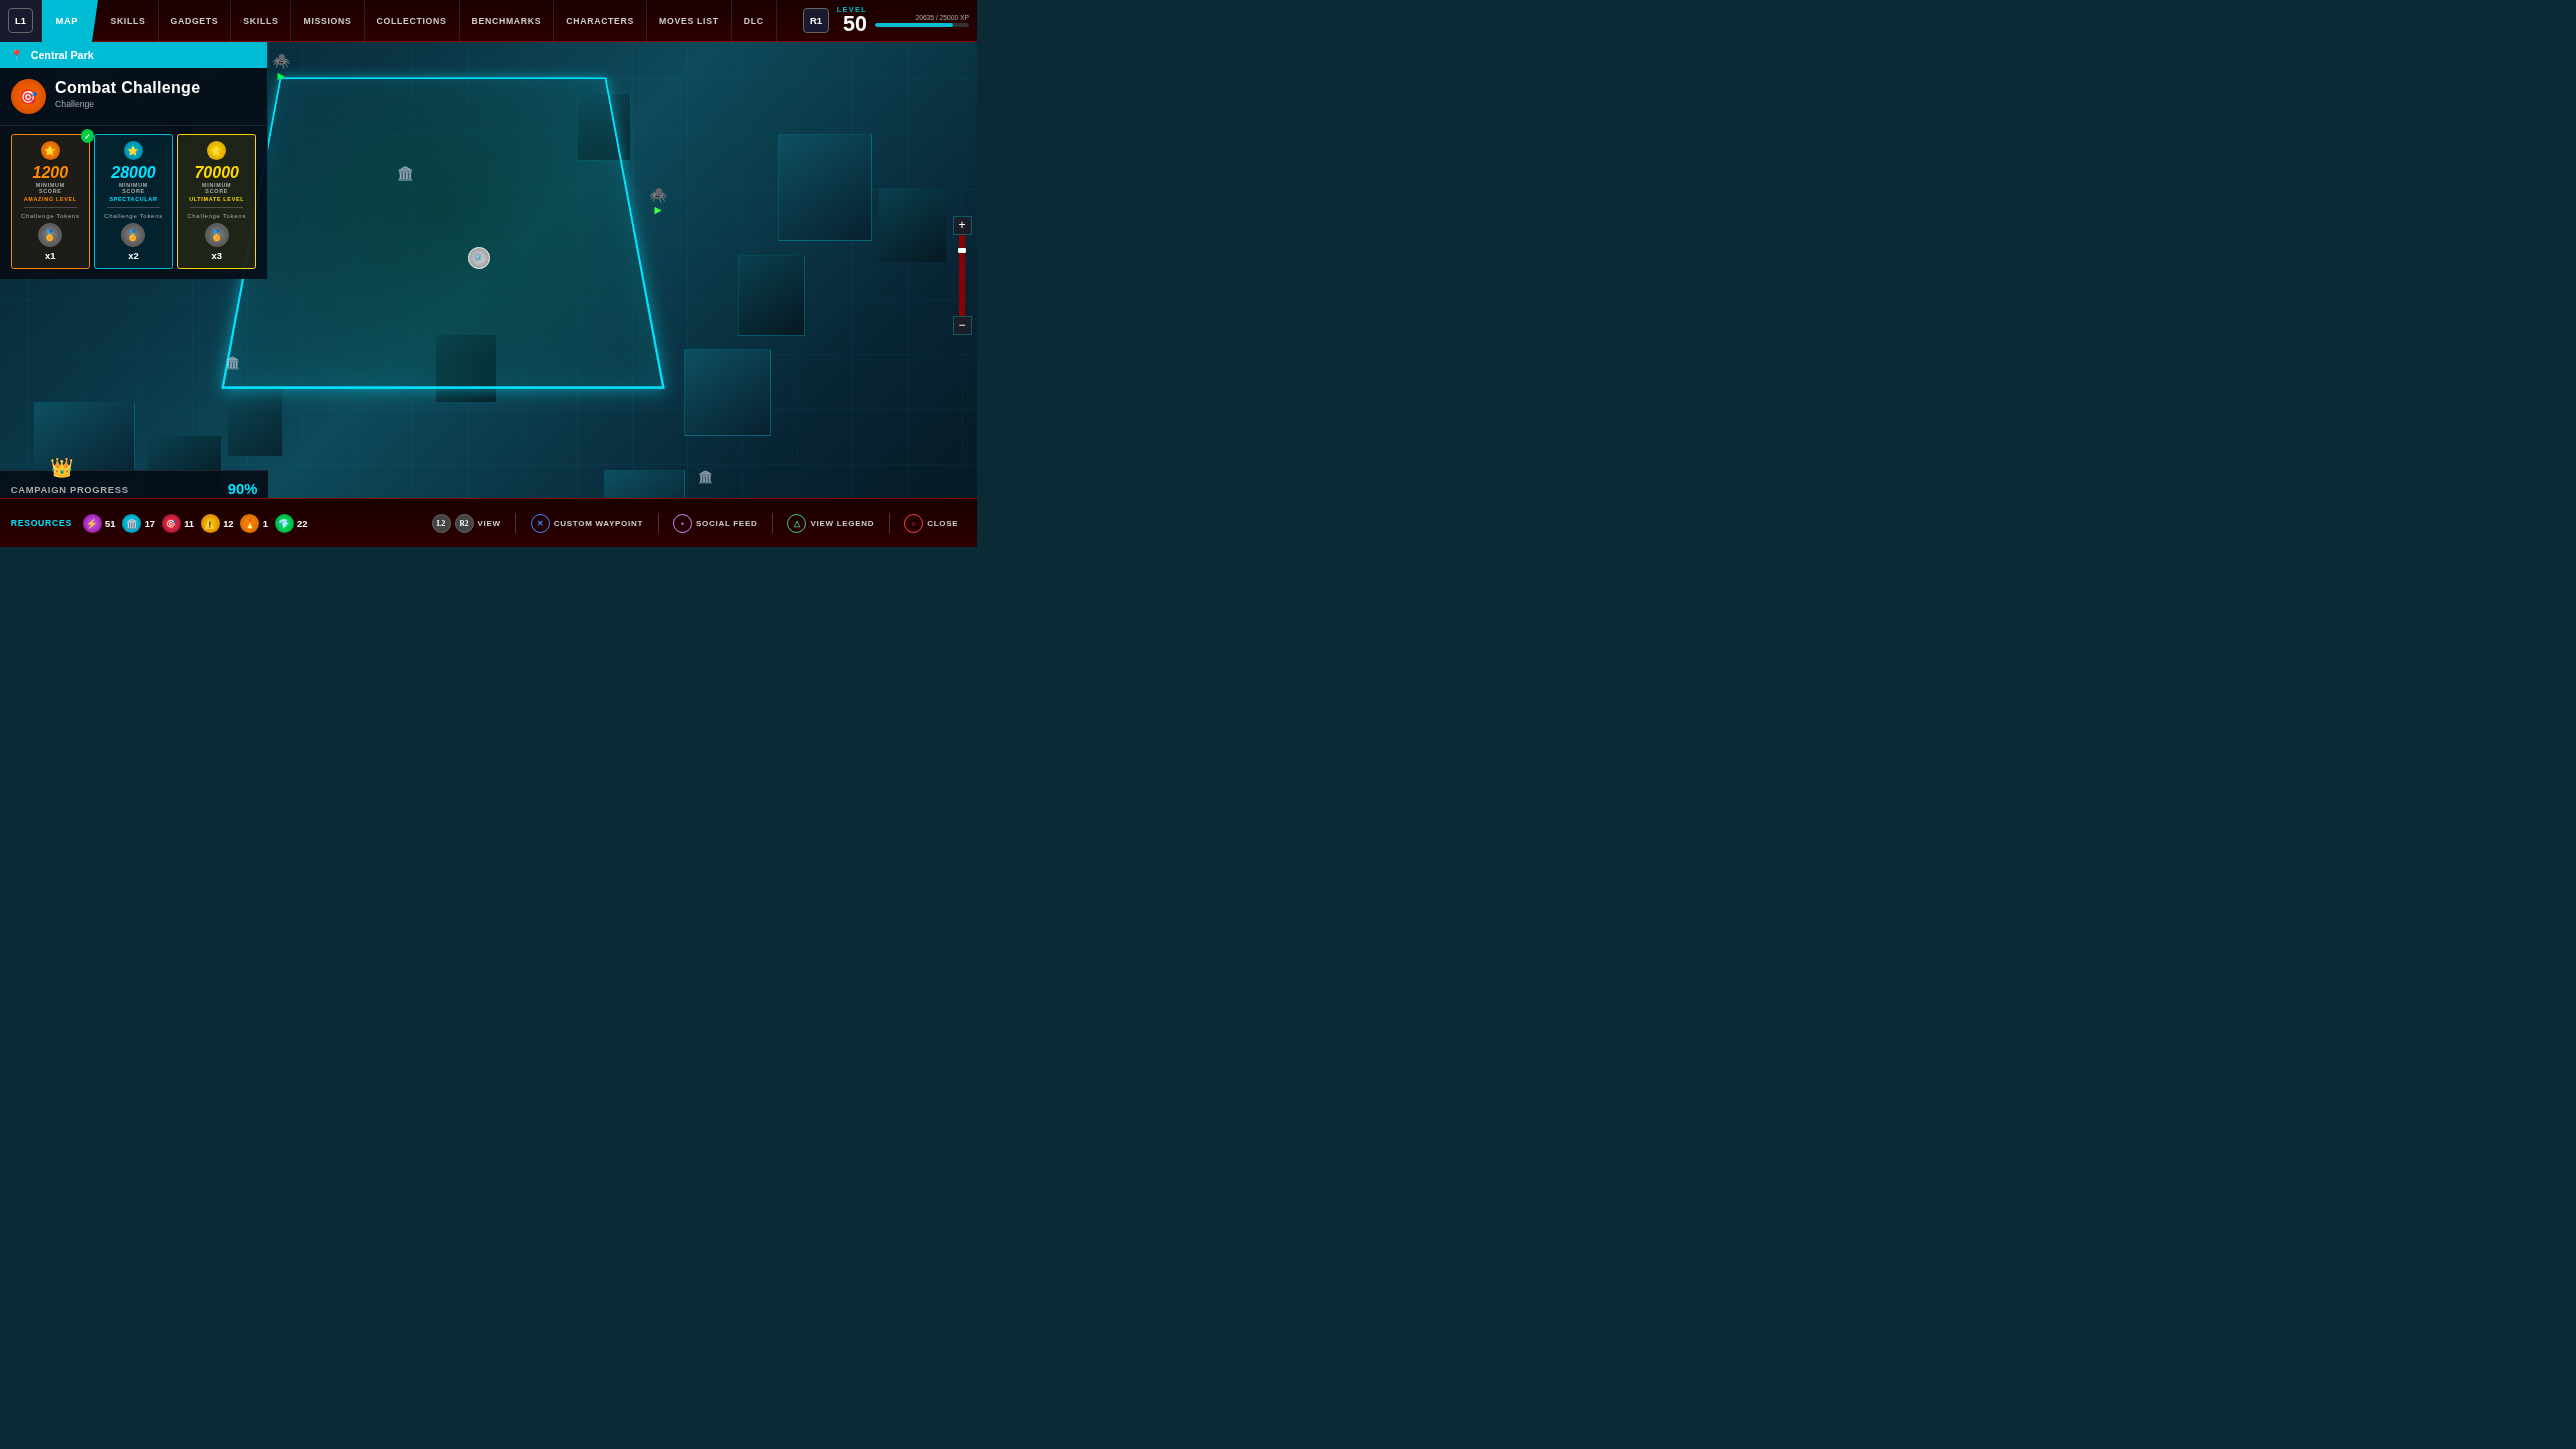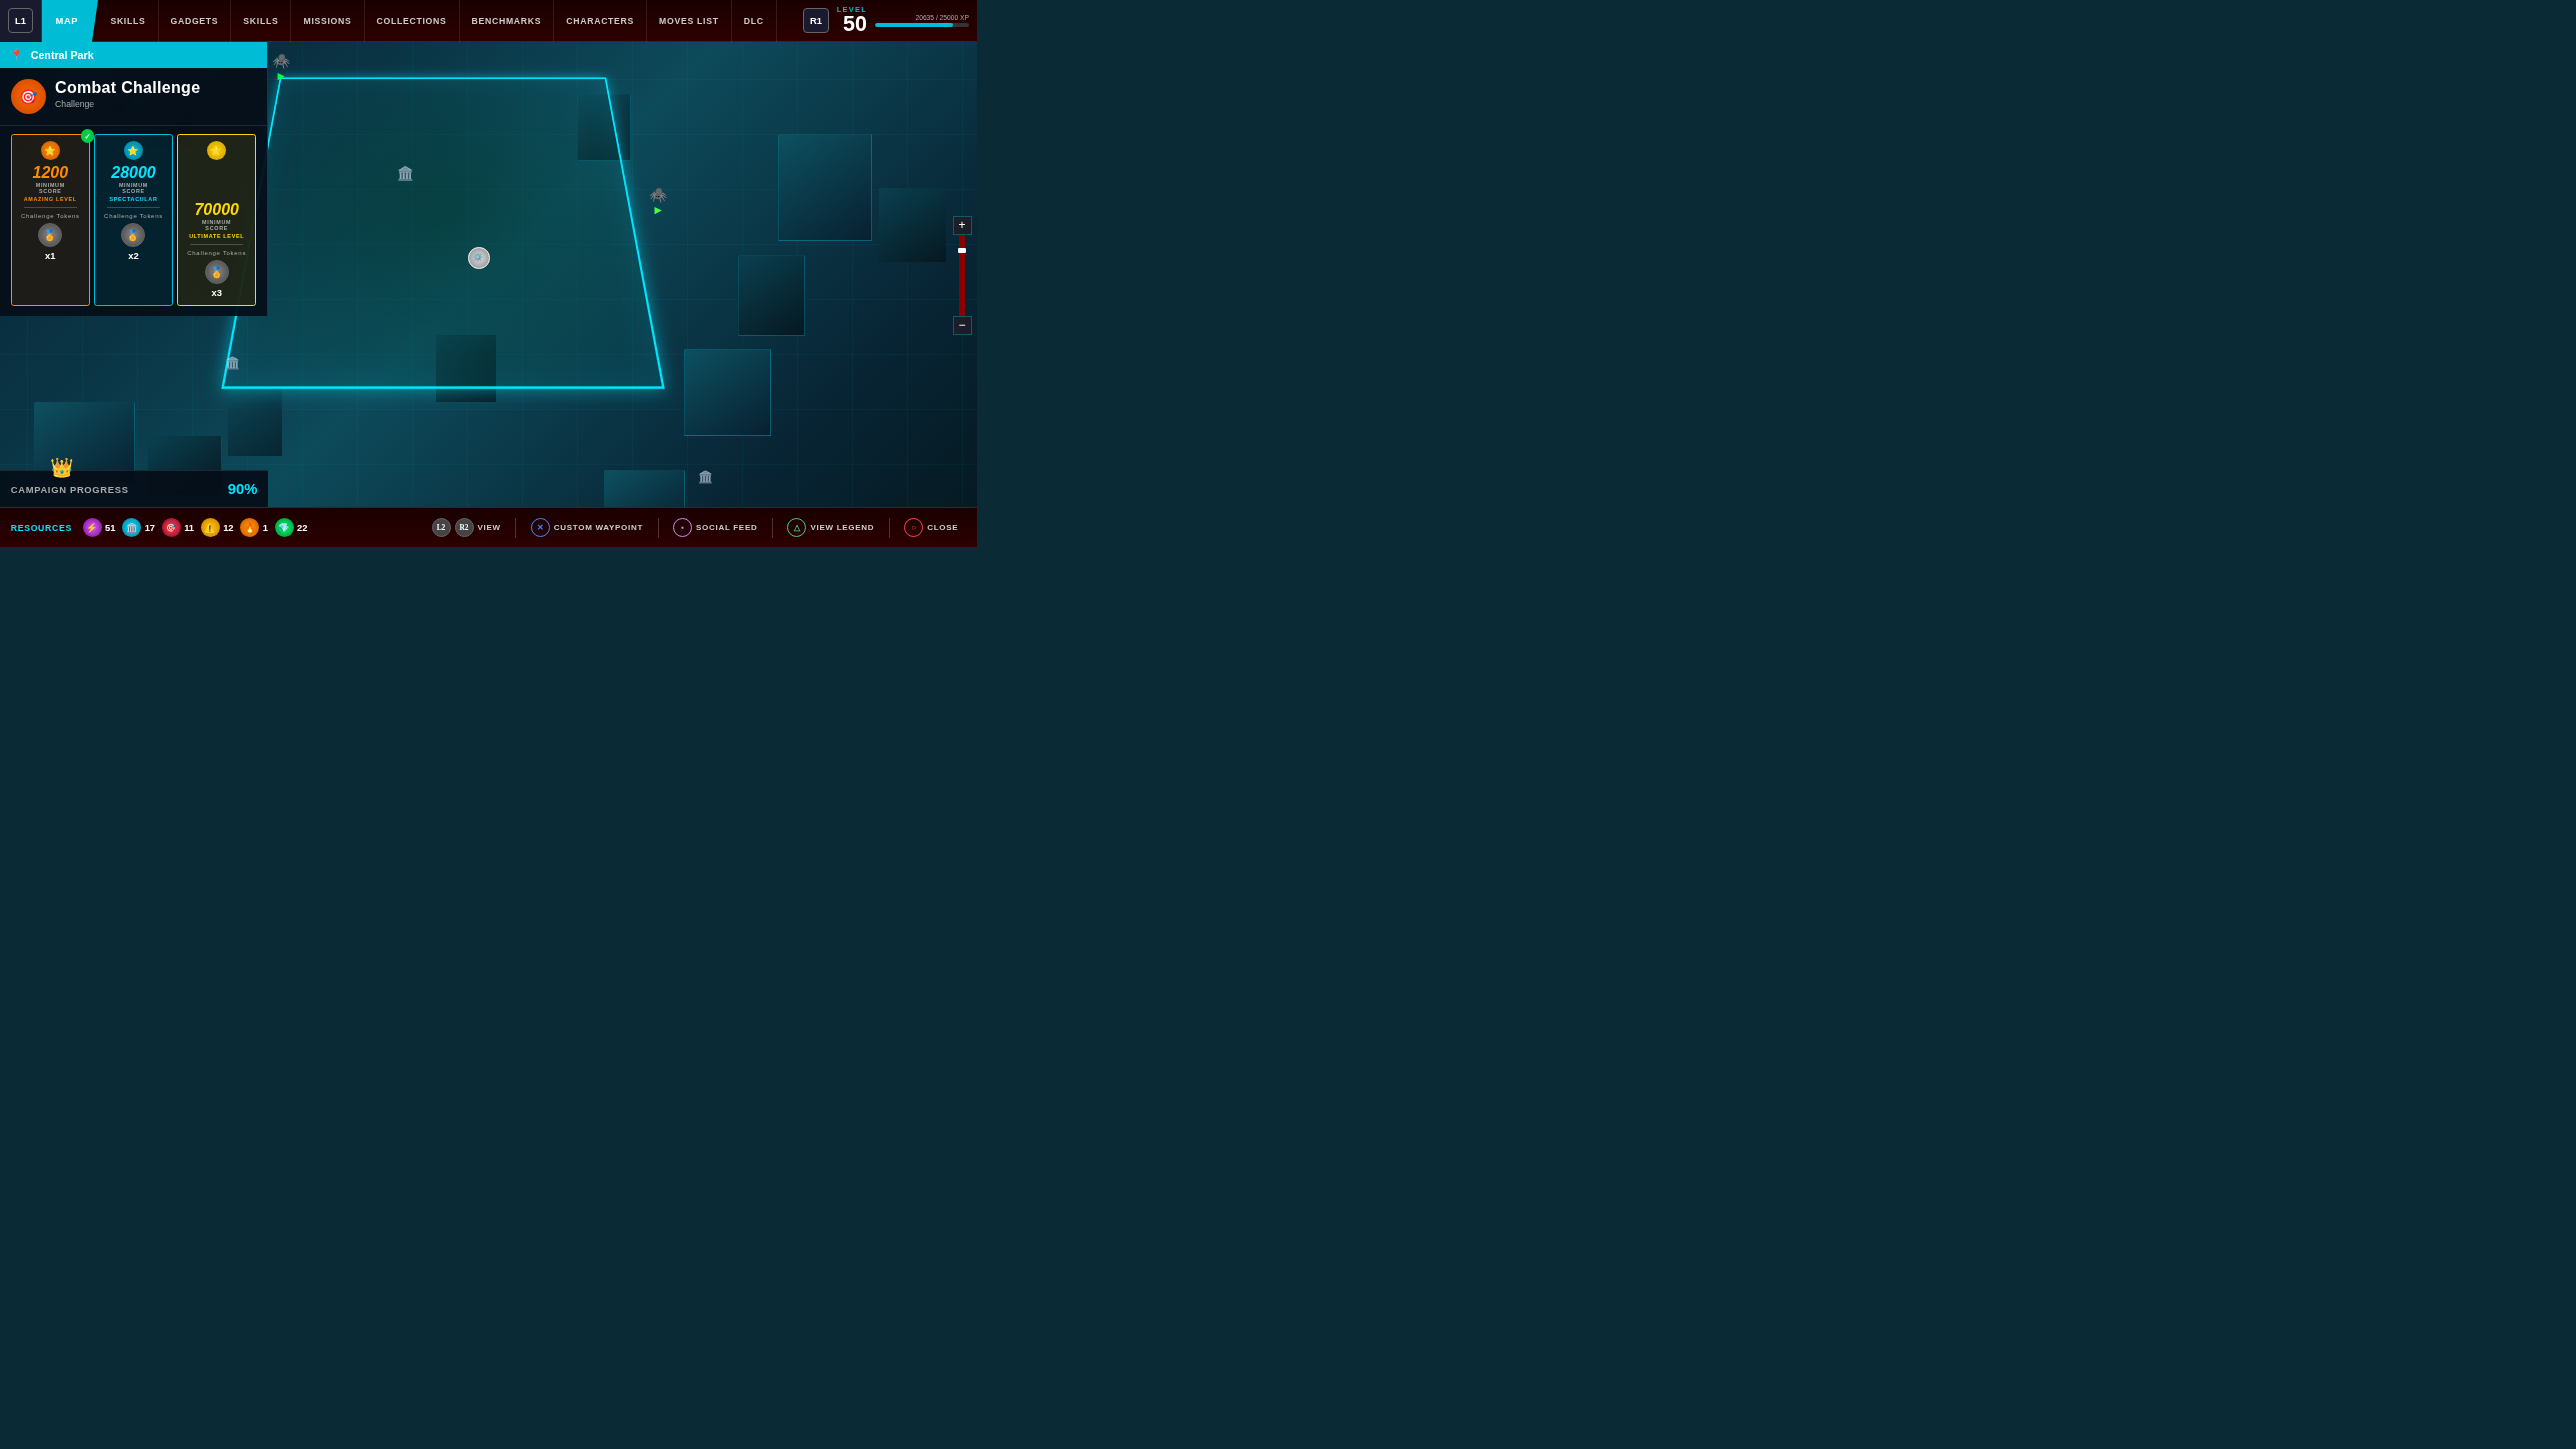--- a/index.html
+++ b/index.html
@@ -377,21 +377,21 @@
 
     .tier-number {
       font-size: 16px;
       font-weight: 900;
       color: #fff;
       font-style: italic;
     }
 
     .amazing .tier-number { color: #ff8c00; }
     .spectacular .tier-number { color: #00e5ff; }
-    .ultimate .tier-number { color: #ffd700; margin-top: 37px; }
+    .ultimate .tier-number { color: #ffd700; }
 
     .tier-min-label {
       font-size: 5.4px;
       color: #aaa;
       letter-spacing: 0.7px;
       text-align: center;
       font-weight: bold;
     }
 
     .tier-level-label {
@@ -527,21 +527,21 @@
       left: -1.3px;
       top: 13.4px;
       border-radius: 1.3px;
     }
 
     
     .bottom-bar {
       position: absolute;
       bottom: 0; left: 0;
       width: 100%;
-      height: 40px;
+      height: 49px;
       background: linear-gradient(180deg, #1a0000 0%, #2d0000 100%);
       border-top: 1.3px solid #8b0000;
       display: flex;
       align-items: center;
       z-index: 100;
       padding: 0 10.7px;
     }
 
     .resources-label {
       color: #00e5ff;

